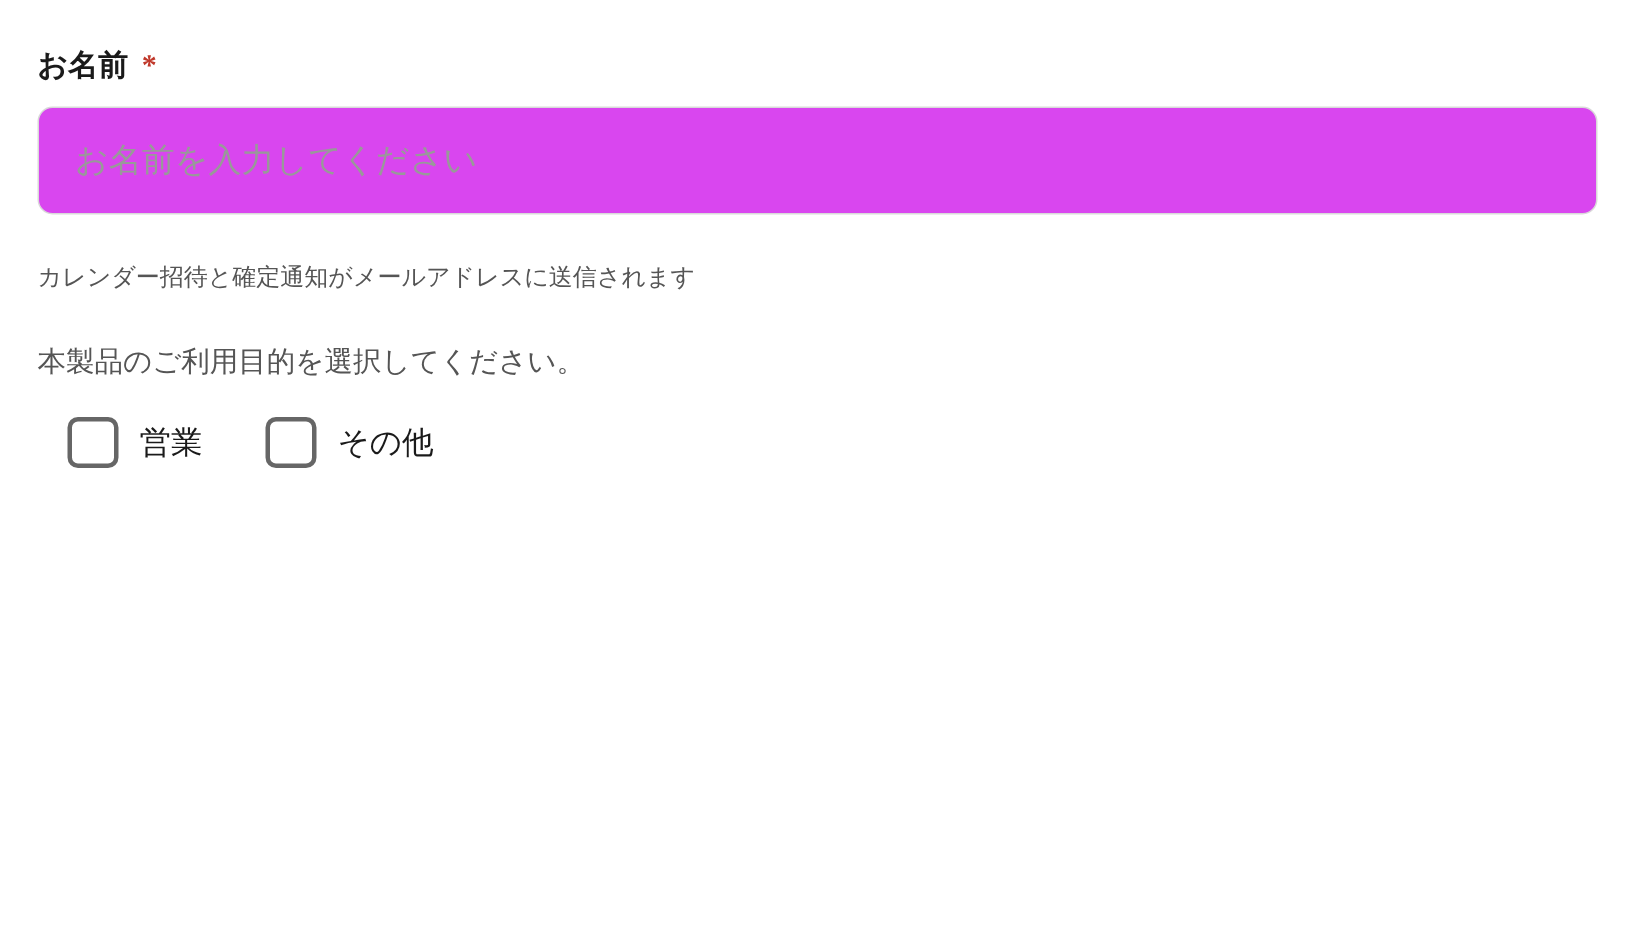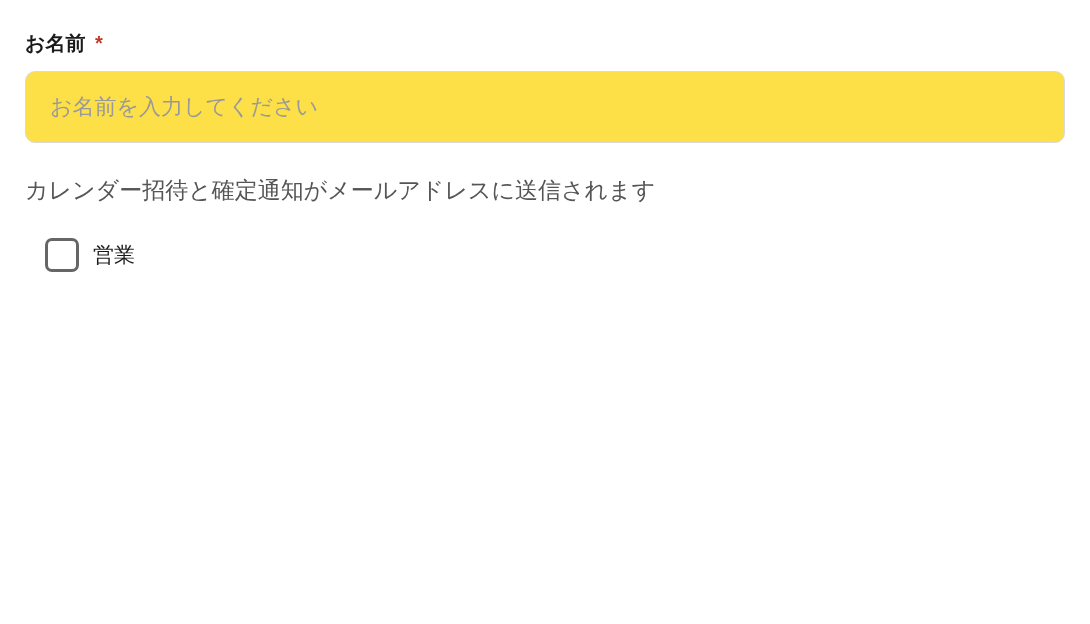--- a/index.html
+++ b/index.html
@@ -1,18 +1,19 @@
 <!DOCTYPE html>
 <html><head>
   <meta charset="utf-8">
   <style>
     * {
       box-sizing: border-box;
       margin: 0;
       padding: 0;
+      font-family: Liberation Serif, serif;
     }
     body {
       font-family: -apple-system, BlinkMacSystemFont, "Segoe UI", "Hiragino Sans", "Hiragino Kaku Gothic ProN", Meiryo, sans-serif;
       background: #ffffff;
       padding: 30px 25px;
       width: 1090px;
     }
     .form-group {
       margin-bottom: 32px;
     }
@@ -27,29 +28,29 @@
       color: #c0392b;
       font-weight: 700;
       margin-left: 4px;
     }
     .input {
       width: 100%;
       padding: 22px 24px;
       font-size: 22px;
       border: 1px solid #d9d9d9;
       border-radius: 10px;
-      background: #fde047;
+      background: #d946ef;
       color: #1a1a1a;
       outline: none;
     }
     .input::placeholder {
       color: #999999;
     }
     .help-text {
-      font-size: 23px;
+      font-size: 16px;
       color: #555555;
       margin-top: 12px;
     }
     .sub-text {
       font-size: 19px;
       color: #555555;
       margin-top: 10px;
       margin-bottom: 24px;
     }
     .checkbox-group {
@@ -88,19 +89,24 @@
     <span class="required">*</span>
   </label>
   <input type="text" class="input" placeholder="お名前を入力してください" style="">
 </div>
 
 <div class="form-group">
   <div class="help-text">カレンダー招待と確定通知がメールアドレスに送信されます</div>
 </div>
 
 <div class="form-group">
+  <div class="sub-text">本製品のご利用目的を選択してください。</div>
   <div class="checkbox-group">
     <div class="checkbox-item">
       <input type="checkbox" class="checkbox" style="">
       <span class="checkbox-label">営業</span>
     </div>
+    <div class="checkbox-item">
+      <input type="checkbox" class="checkbox" style="">
+      <span class="checkbox-label">その他</span>
+    </div>
   </div>
 </div>
 
 </body></html>

